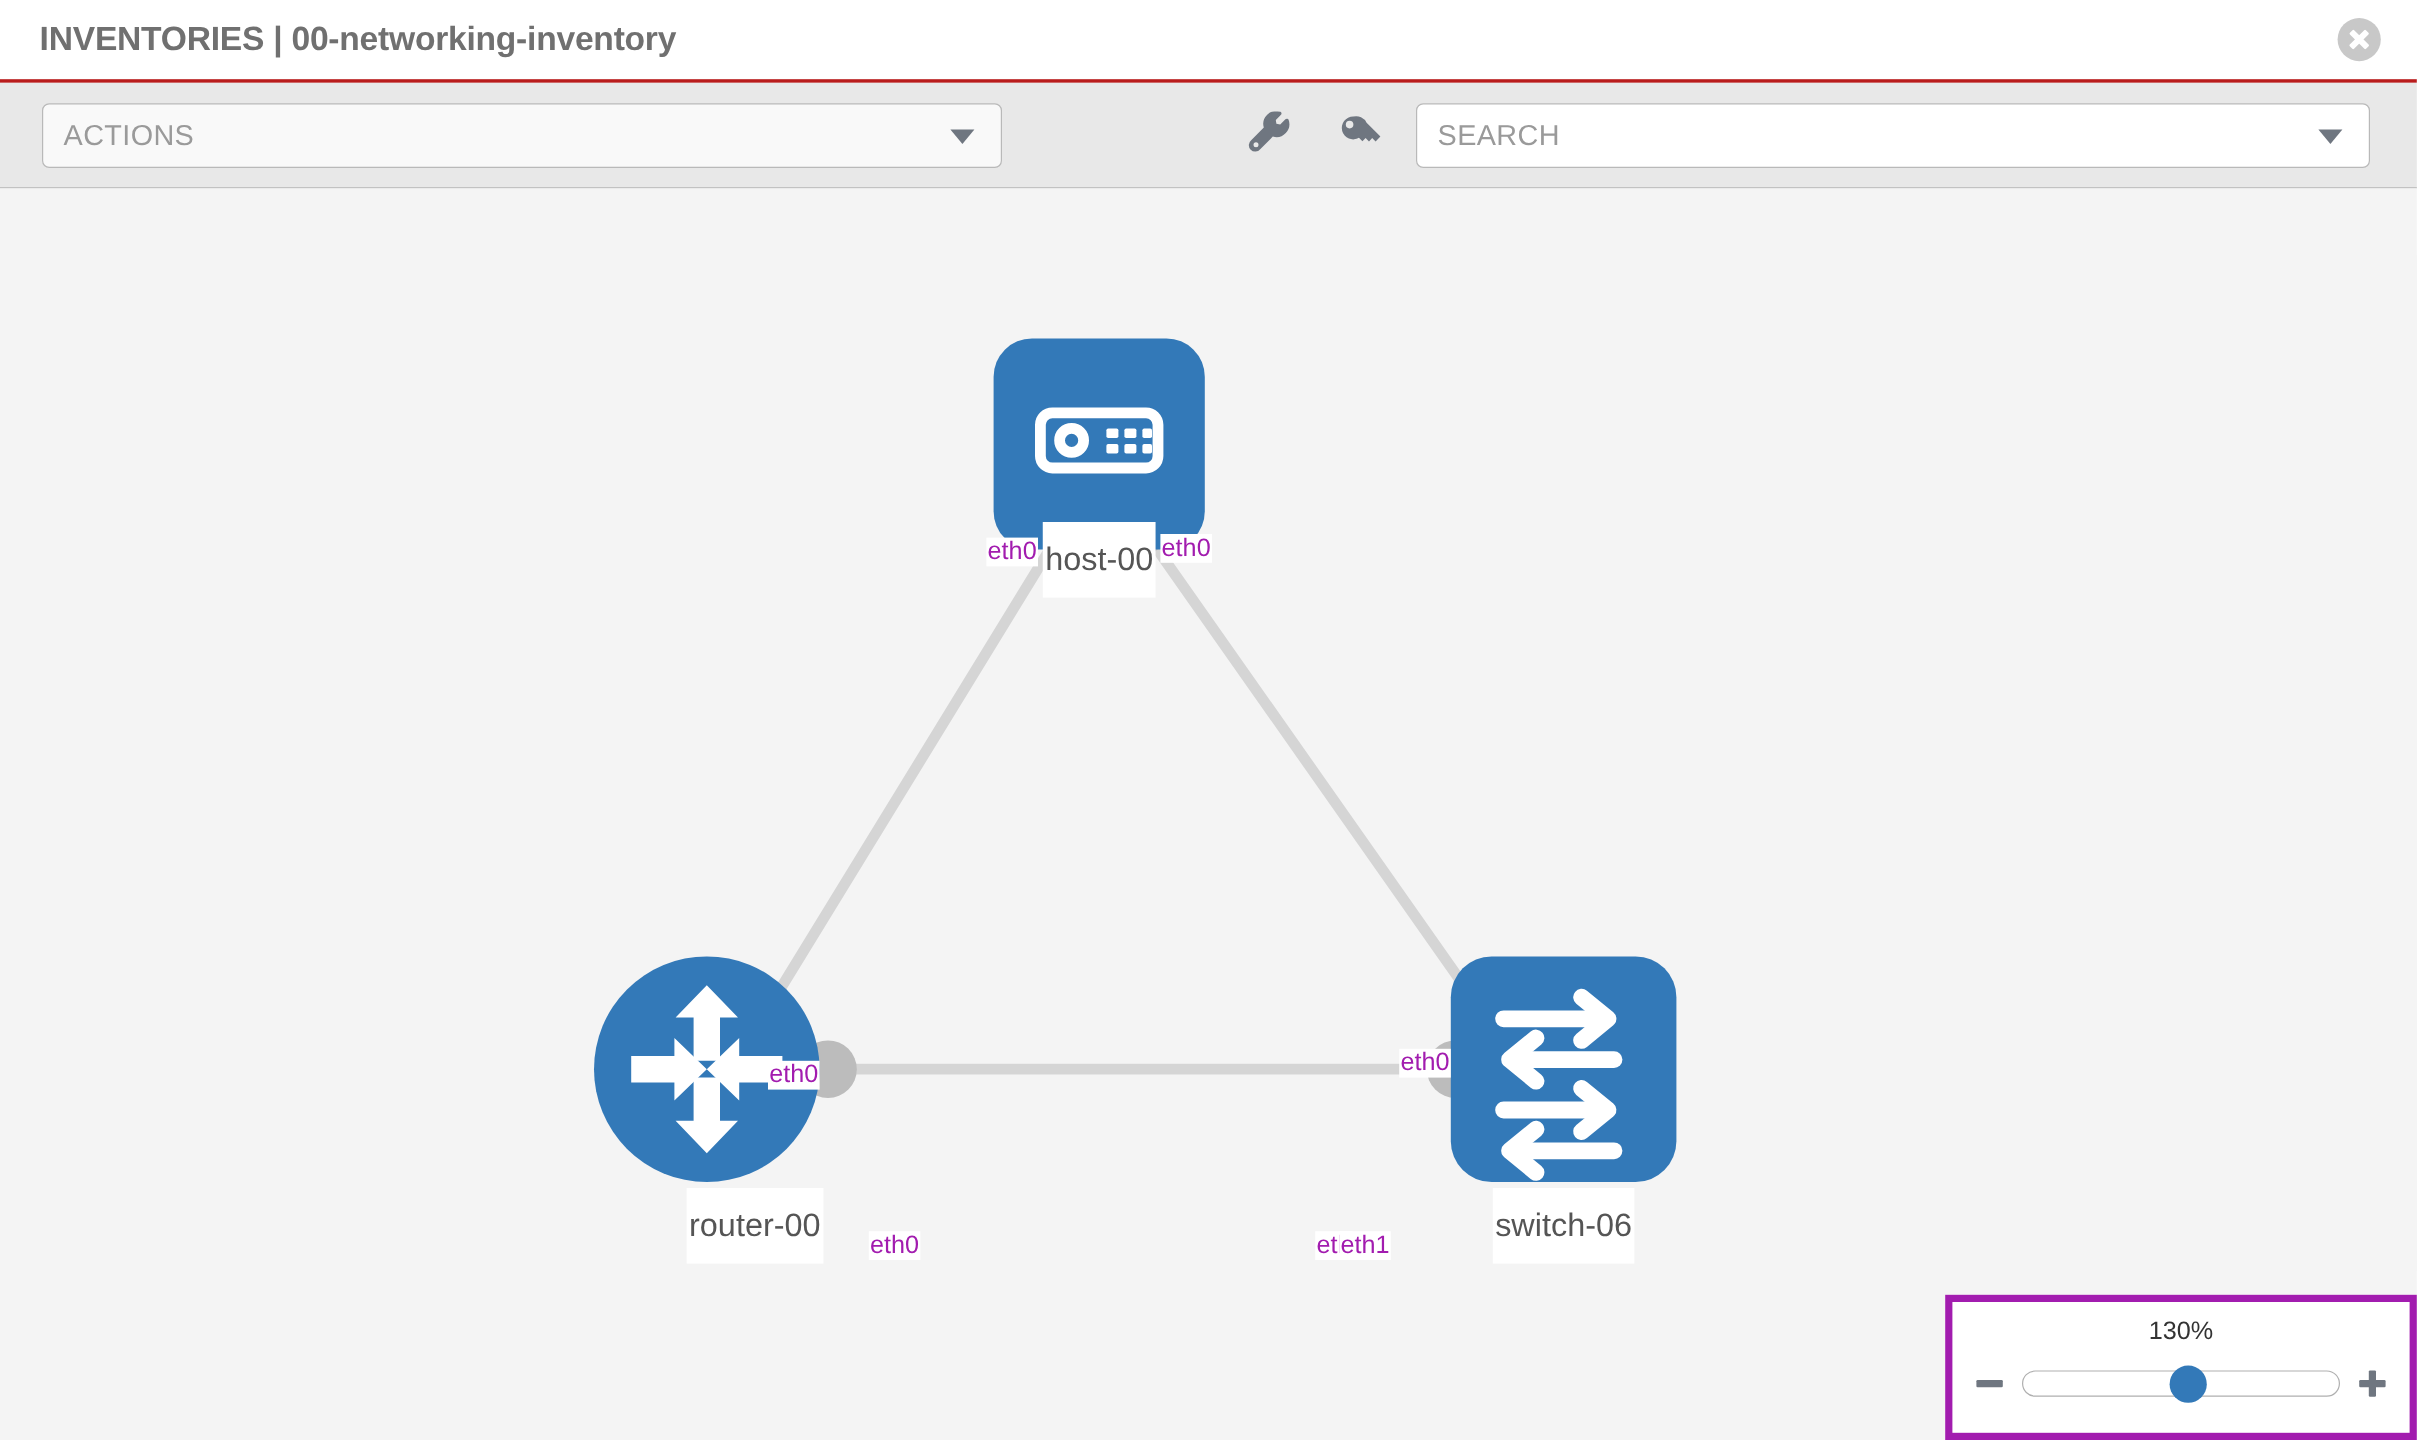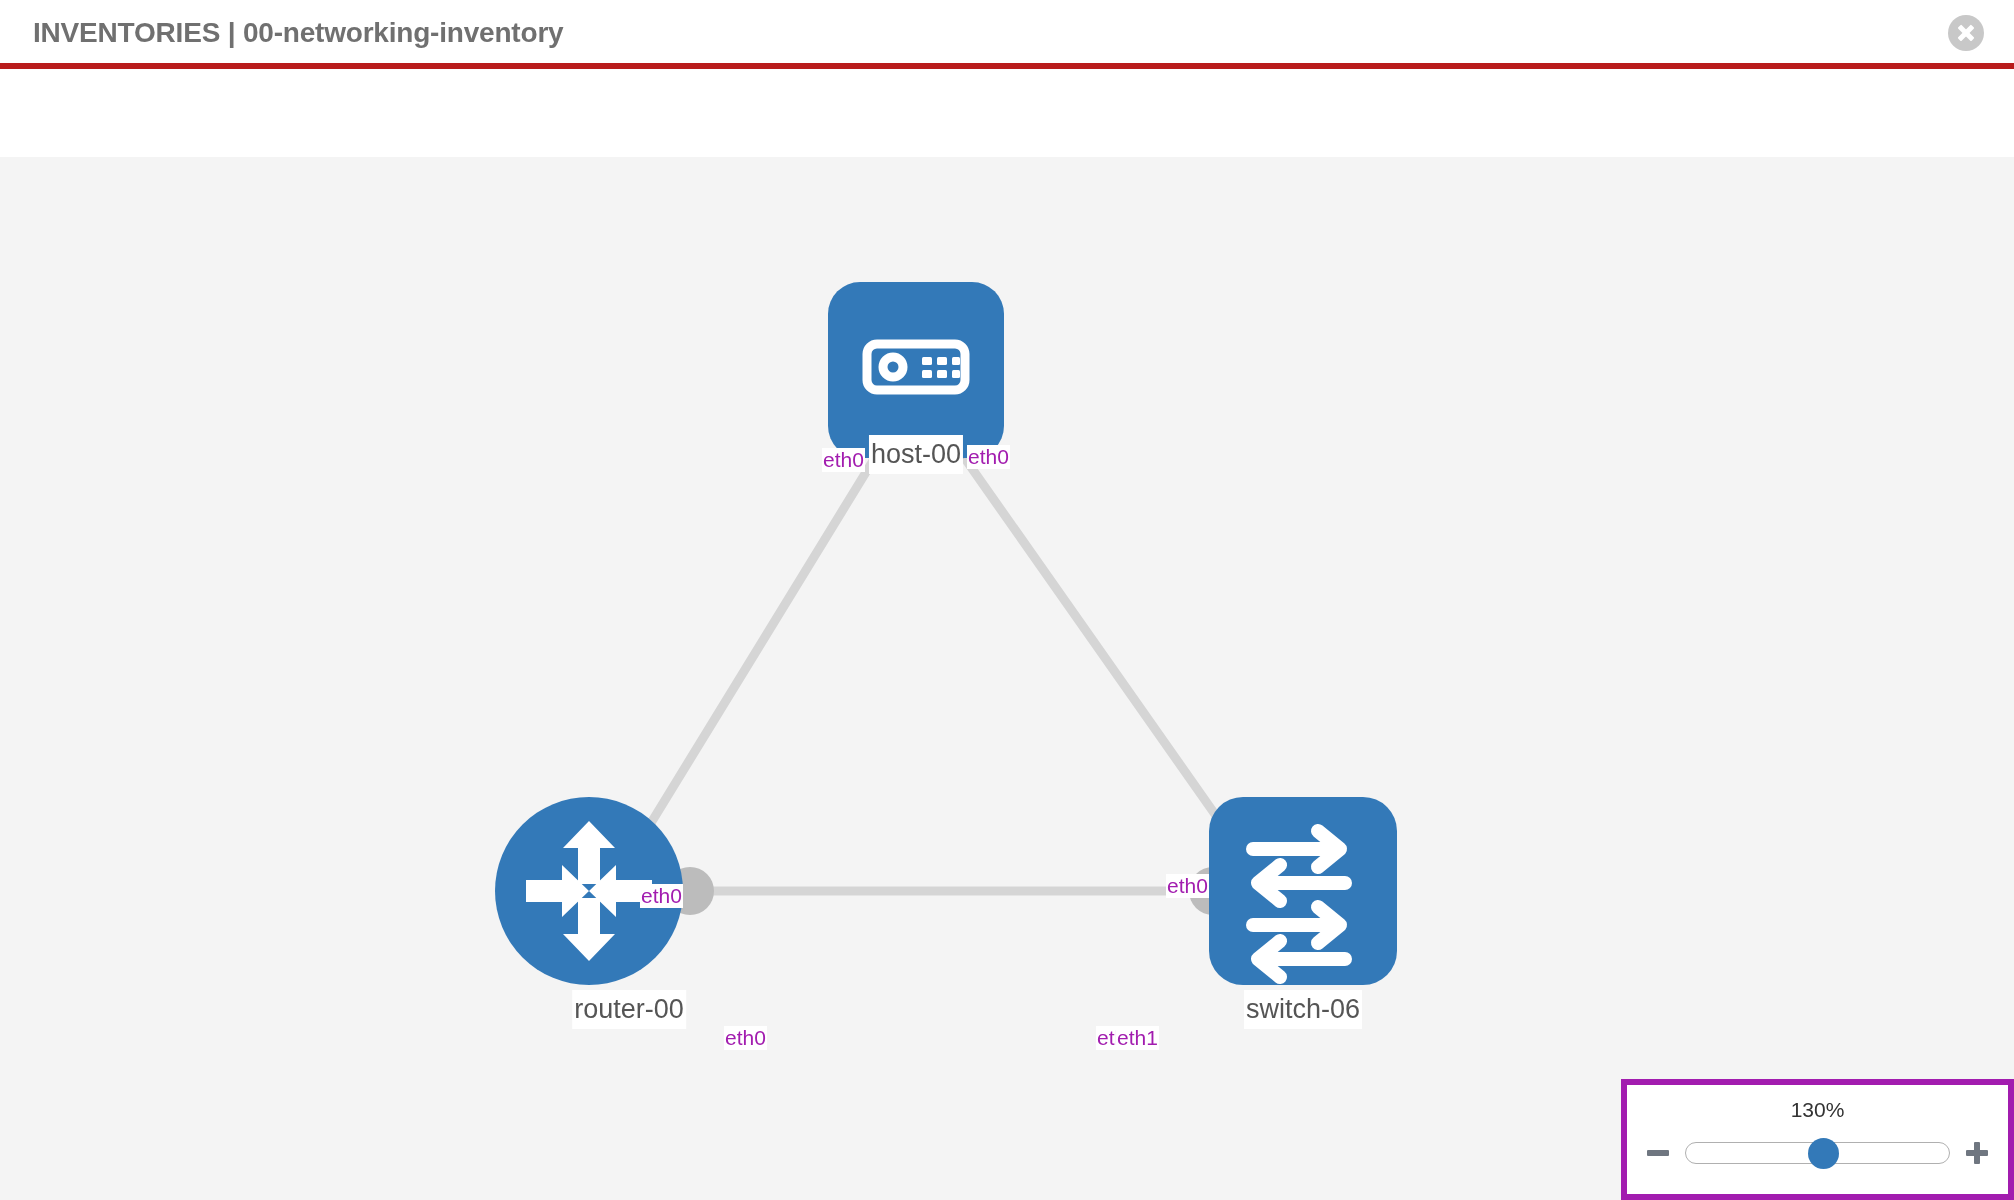--- a/index.html
+++ b/index.html
@@ -22,21 +22,21 @@
     height: 1200px;
     background: #ffffff;
     box-sizing: border-box;
   }
   #header-bar {
     position: absolute;
     left: 0; top: 0;
     width: 2014px;
     height: 69px;
     background: #ffffff;
-    border-bottom: 6px solid #b91c1c;
+    border-bottom: 3px solid #b91c1c;
     box-sizing: border-box;
   }
   #page-title {
     position: absolute;
     left: 33px;
     top: 17px;
     font-size: 28px;
     font-weight: bold;
     color: #707070;
     letter-spacing: -0.2px;
@@ -158,21 +158,21 @@
   }
 
   
   .node-label {
     position: absolute;
     font-size: 27px;
     color: #555555;
     background: #ffffff;
     white-space: nowrap;
     transform: translateX(-50%);
-    padding: 4px 2px;
+    padding: 16px 2px;
   }
   .iface-label {
     position: absolute;
     font-size: 21px;
     color: #a21caf;
     background: #ffffff;
     white-space: nowrap;
     padding: 0 1px;
   }
 
@@ -250,20 +250,43 @@
 <div id="app-window">
 
   <div id="header-bar">
     <div id="page-title">INVENTORIES | 00-networking-inventory</div>
     <div id="close-button">
       <span class="x-bar a"></span>
       <span class="x-bar b"></span>
     </div>
   </div>
 
+  <div id="toolbar">
+
+    <div id="actions-select">
+      <span class="sel-label">ACTIONS</span>
+      <span class="caret-down"></span>
+    </div>
+
+    <div id="tool-icons">
+
+      <svg class="tool-icon" viewBox="0 0 24 24">
+        <path fill="#6f7680" d="M20.3 4.1a1 1 0 0 0-1.6-.3l-2.6 2.6-1.9-.3-.3-1.9 2.6-2.6a1 1 0 0 0-.4-1.6 6.5 6.5 0 0 0-8.2 8L1.6 14.3a3.2 3.2 0 1 0 4.5 4.5l6.3-6.3a6.5 6.5 0 0 0 7.9-8.4zM4 17.8a1.2 1.2 0 1 1 0-2.5 1.2 1.2 0 0 1 0 2.5z"></path>
+      </svg>
+
+      <svg class="tool-icon" viewBox="0 0 24 24">
+        <path fill="#6f7680" d="M8.2 2.5a5.7 5.7 0 1 0 2.9 10.6l1.7 1.7 1.6-1.6 1.7 1.7 1.6-1.7 1.7 1.7 2.4-2.4-6.9-6.9A5.7 5.7 0 0 0 8.2 2.5zm-1.8 5.9a1.9 1.9 0 1 1 0-3.8 1.9 1.9 0 0 1 0 3.8z"></path>
+      </svg>
+    </div>
+
+    <div id="search-field">
+      <span class="sel-label">SEARCH</span>
+      <span class="caret-down"></span>
+    </div>
+  </div>
 
   <div id="topology-canvas">
 
     <svg id="topology-svg" viewBox="0 0 2014 1043">
       <defs>
         <clipPath id="clip-host">
             <rect x="828" y="125" width="176" height="176" rx="30"></rect>
           </clipPath>
       </defs>
 

